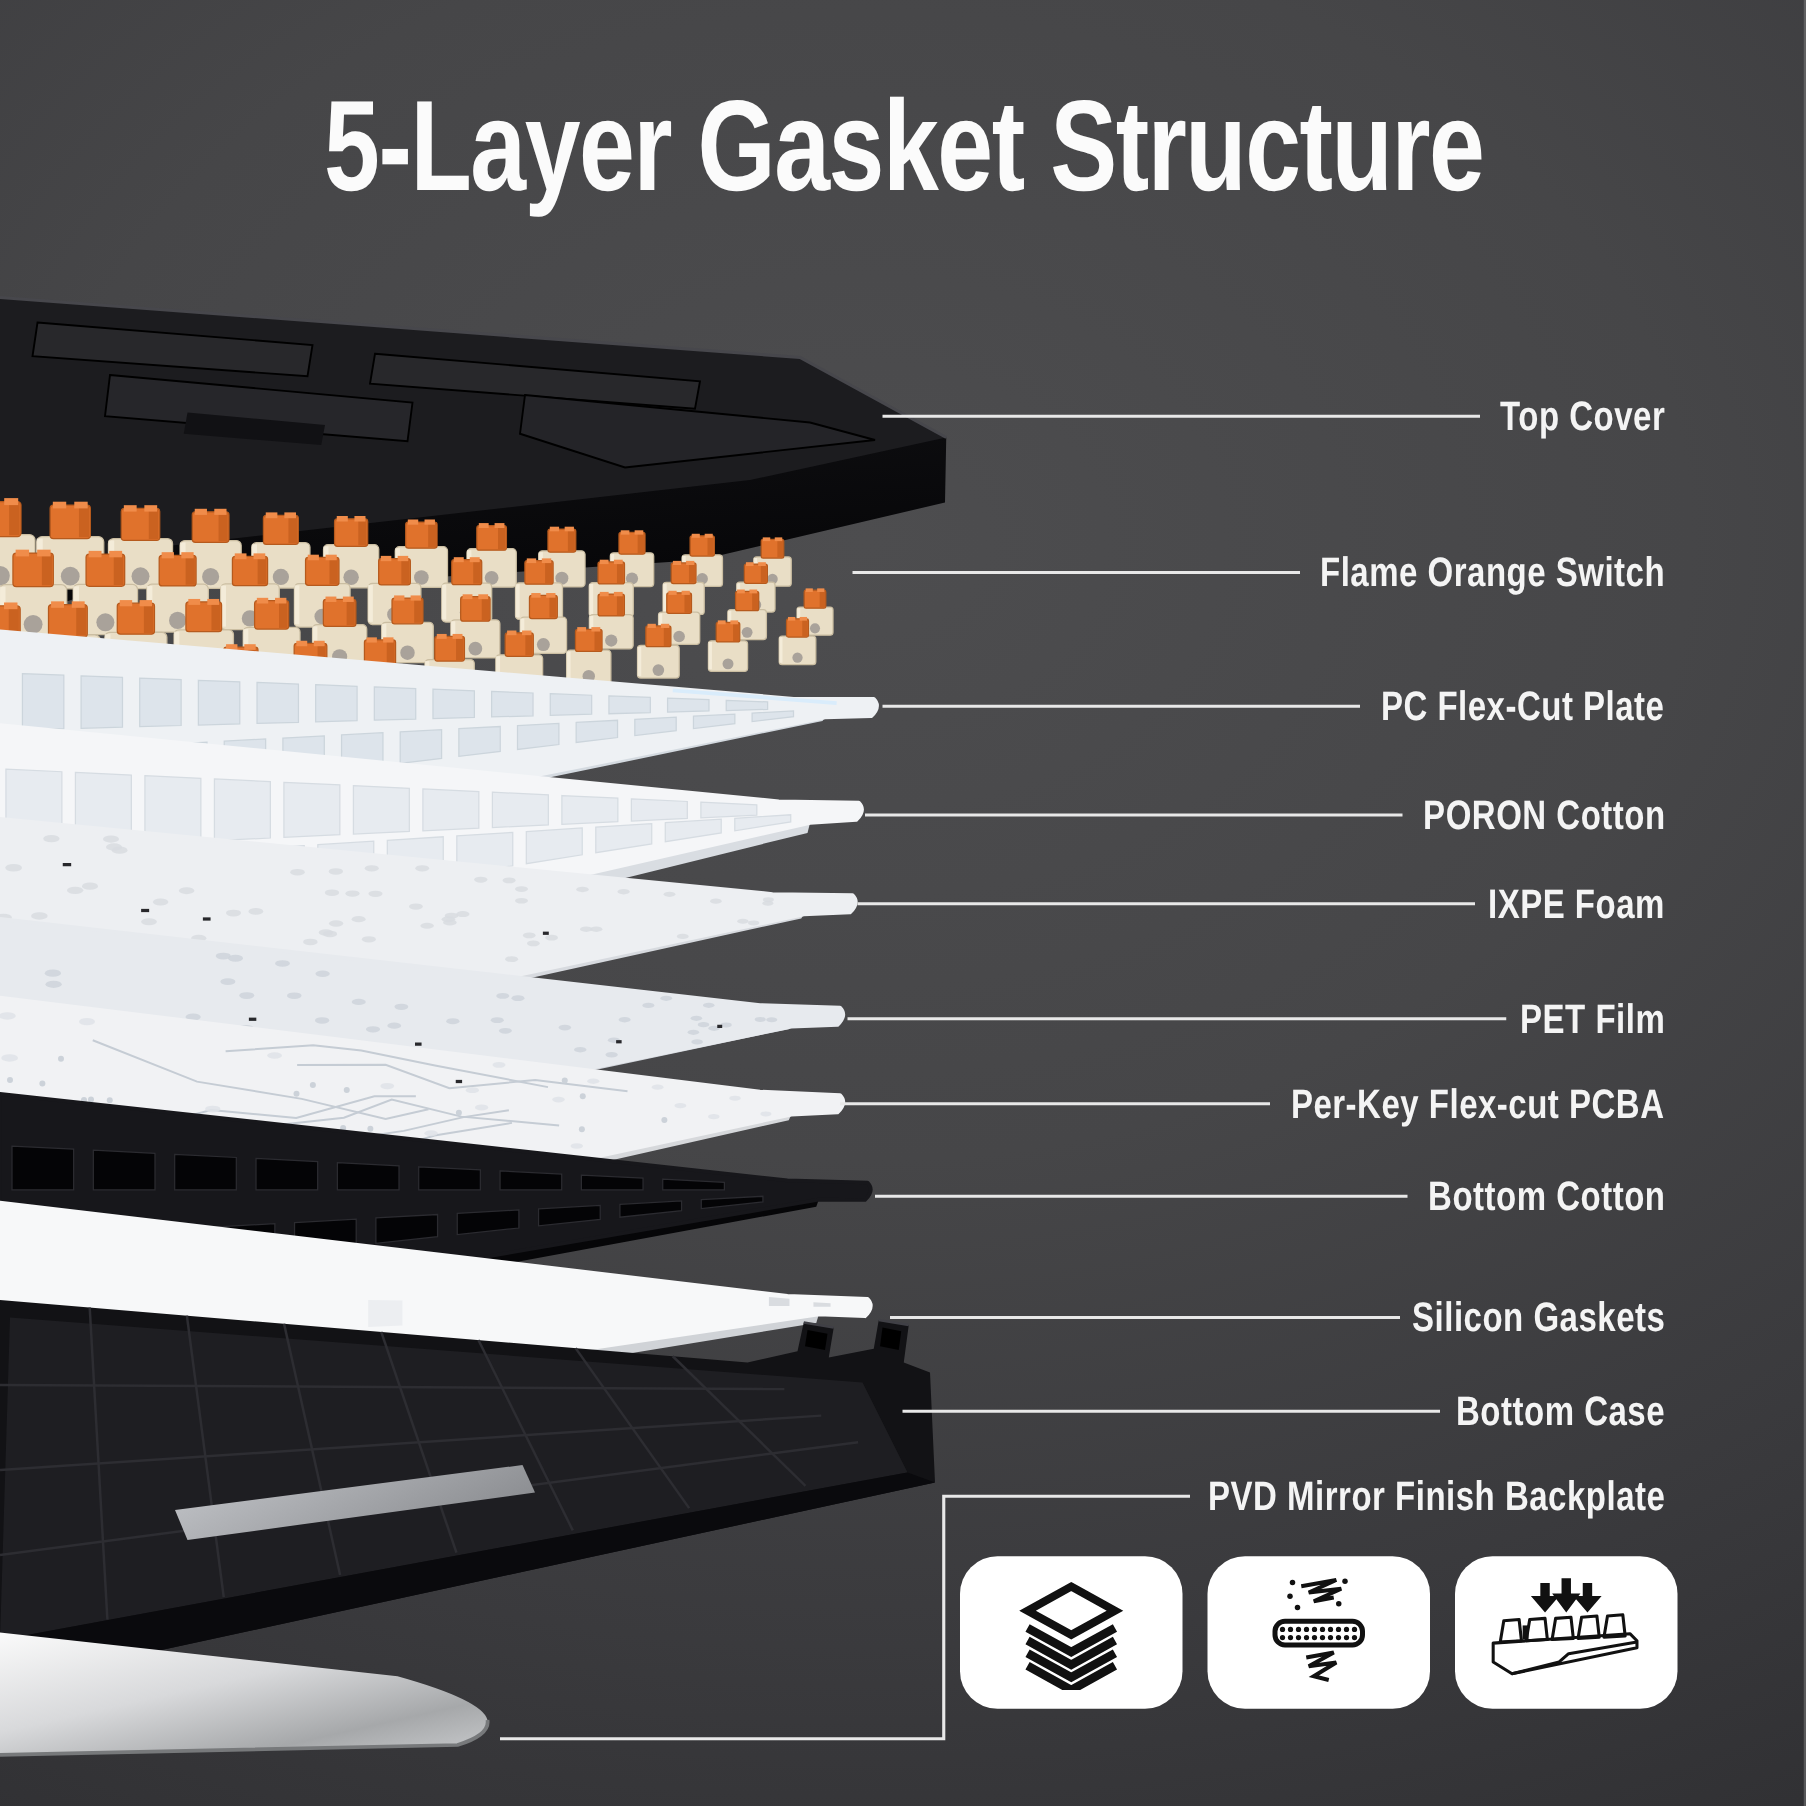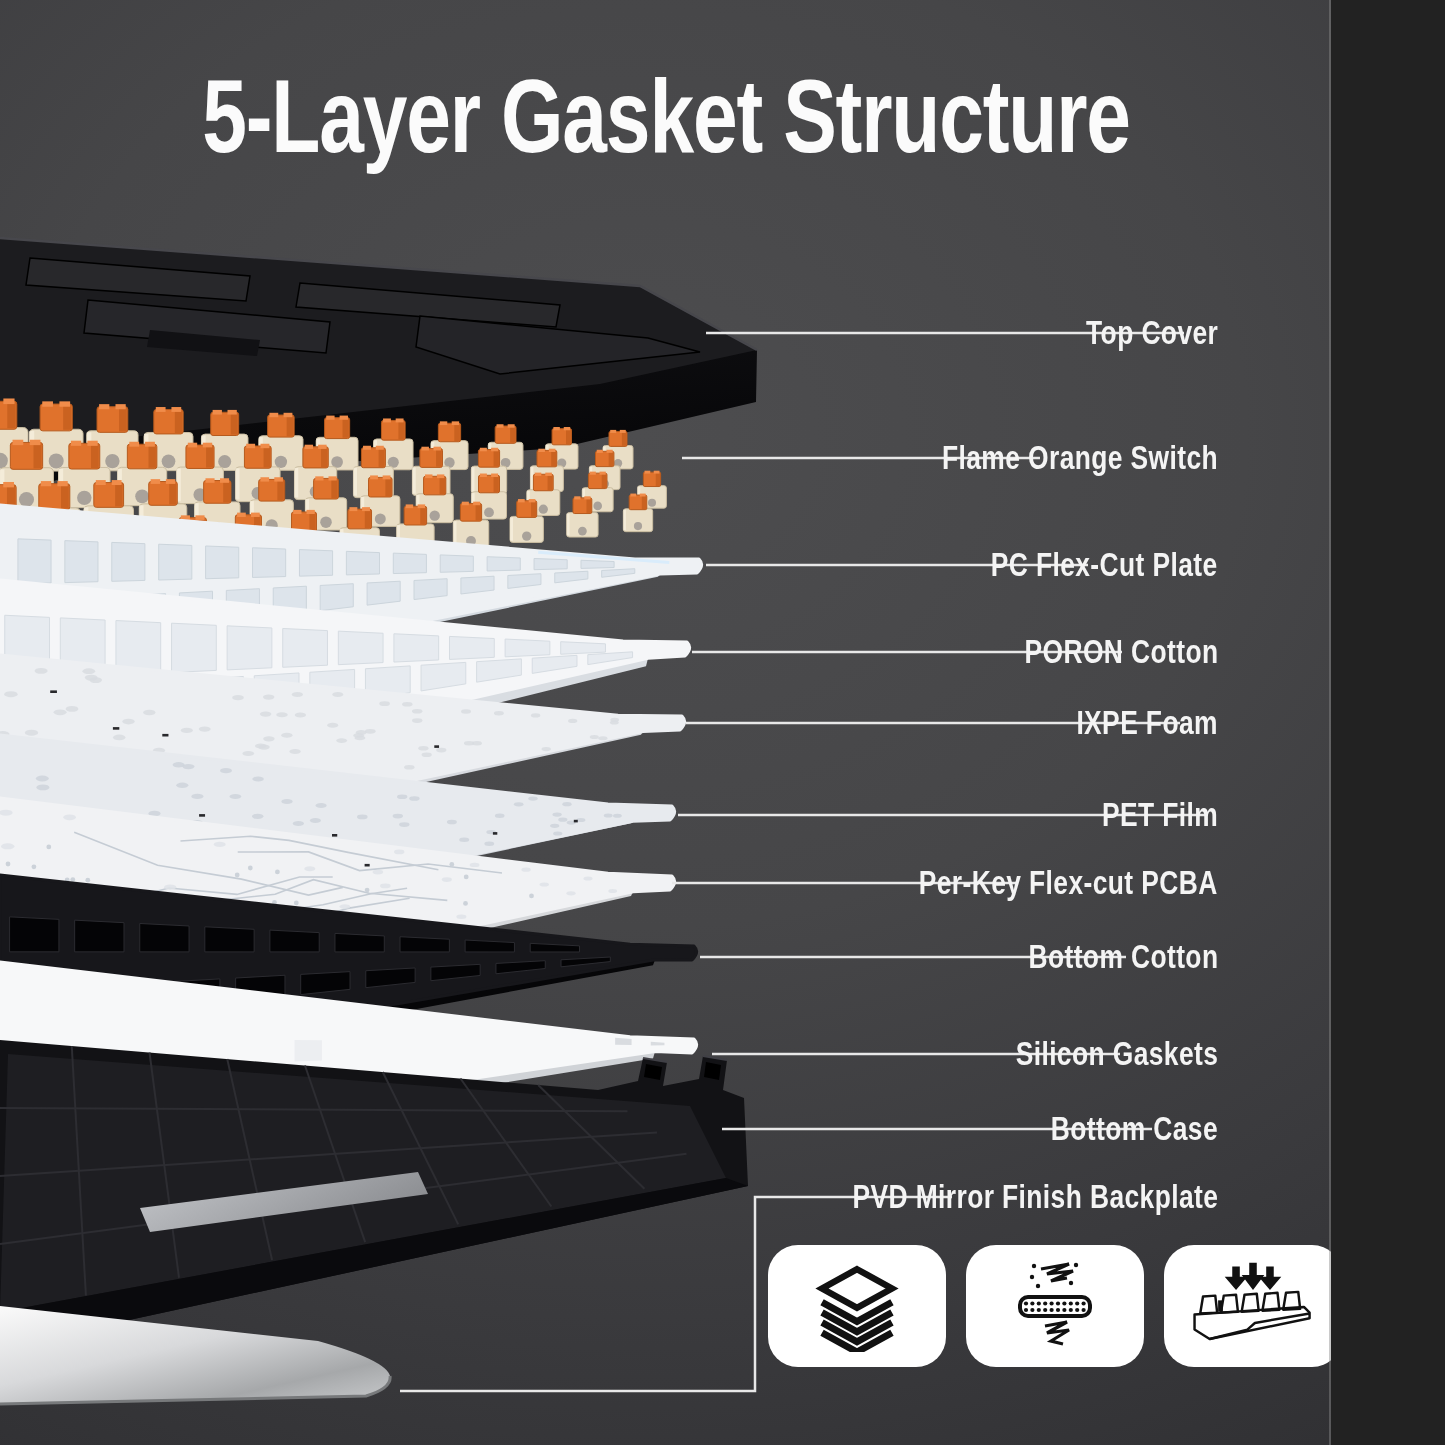--- a/index.html
+++ b/index.html
@@ -1,17 +1,17 @@
 <!DOCTYPE html>
 <html><head>
 <meta charset="utf-8">
 <style>
   html,body{margin:0;padding:0;background:#222;}
   .stage{
-    position:relative;width:1331px;height:1445px;overflow:hidden;
+    position:relative;width:1445px;height:1445px;overflow:hidden;
     background:radial-gradient(ellipse 120% 90% at 48% 30%, #4d4d4f 0%, #464648 38%, #3a3a3d 68%, #2c2c2f 100%);
     font-family:"Liberation Sans", sans-serif;
   }
   .stage::after{content:"";position:absolute;top:0;right:0;width:2px;height:100%;
     background:#8a8a8a;opacity:.45;}
   #kb{position:absolute;left:0;top:0;}
   h1.title{
     position:absolute;top:58px;left:50%;margin:0;white-space:nowrap;
     transform:translateX(-50%) scaleX(.78);transform-origin:50% 0;
     font-size:103px;font-weight:bold;letter-spacing:-1.5px;color:#fbfbfb;

